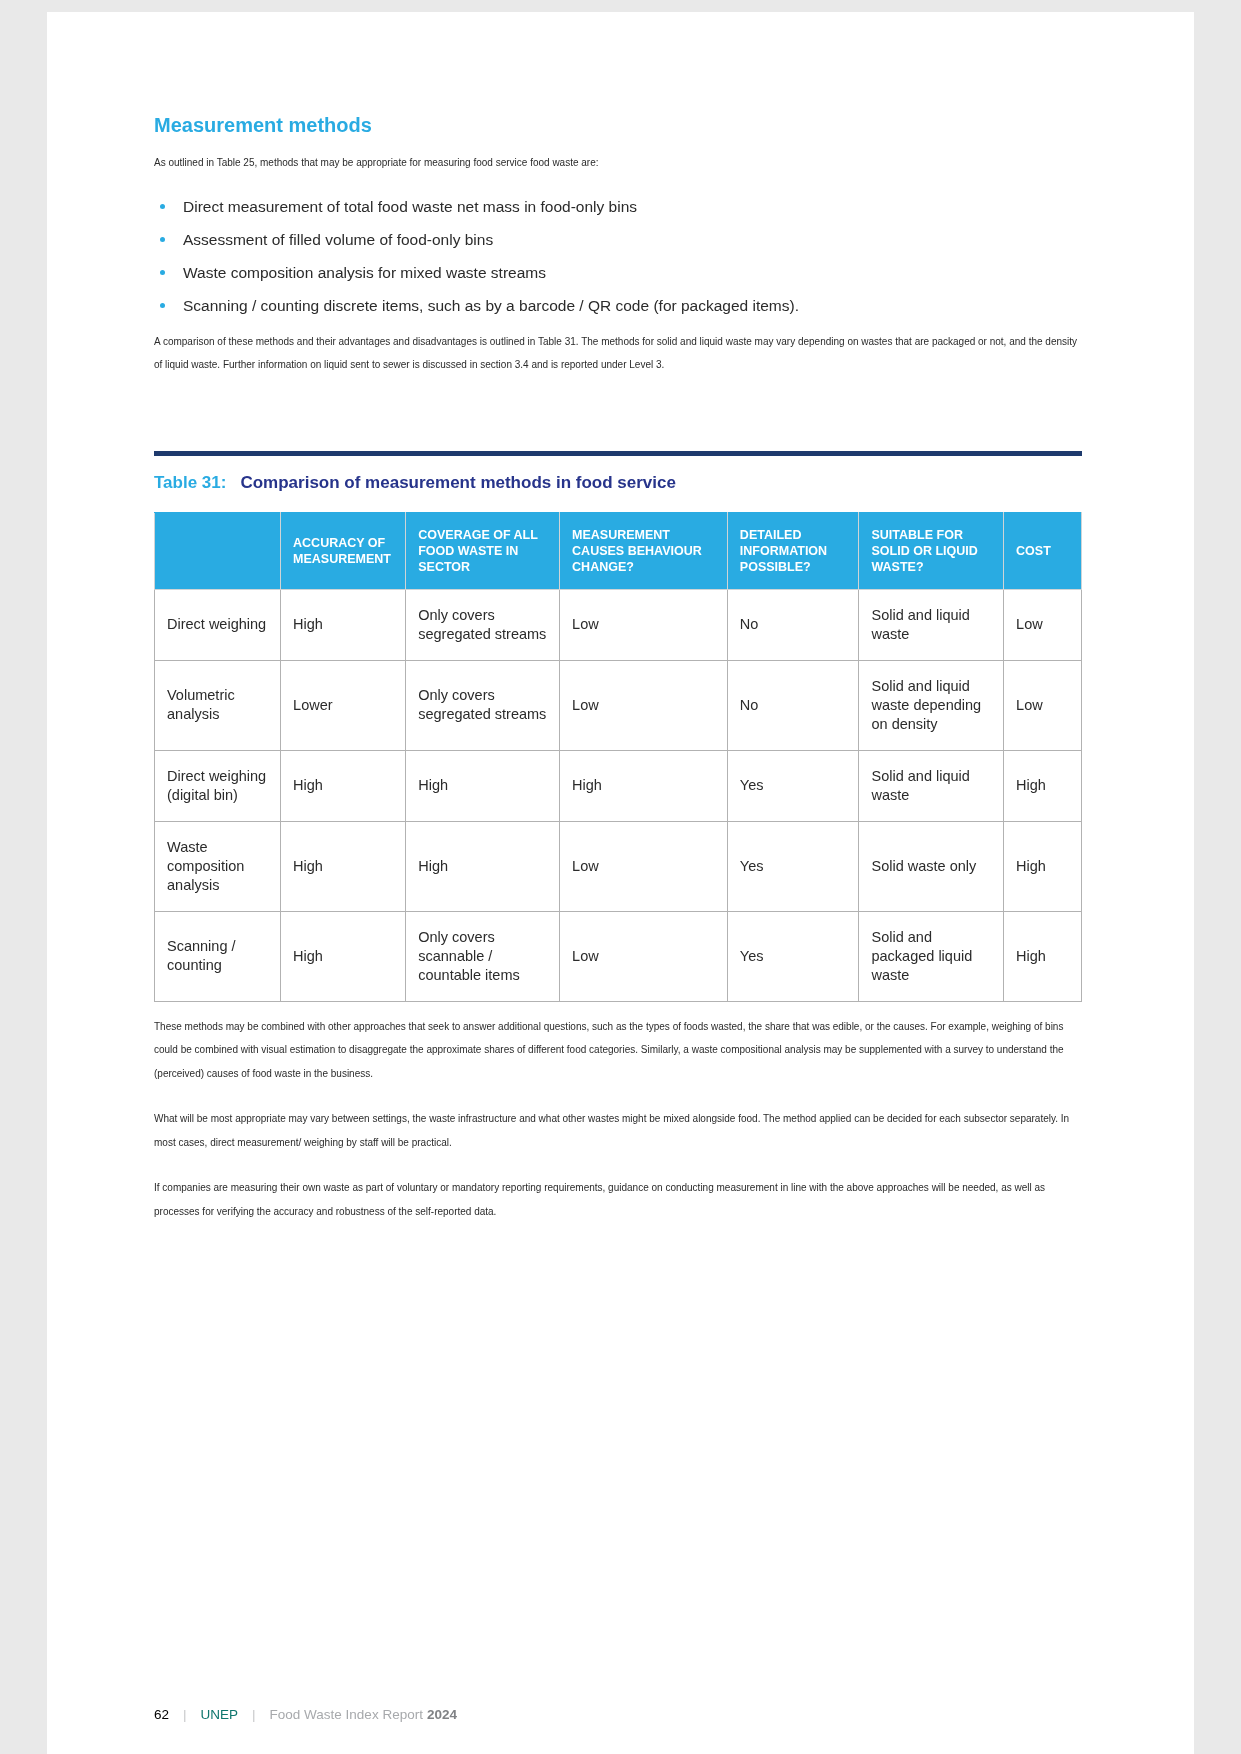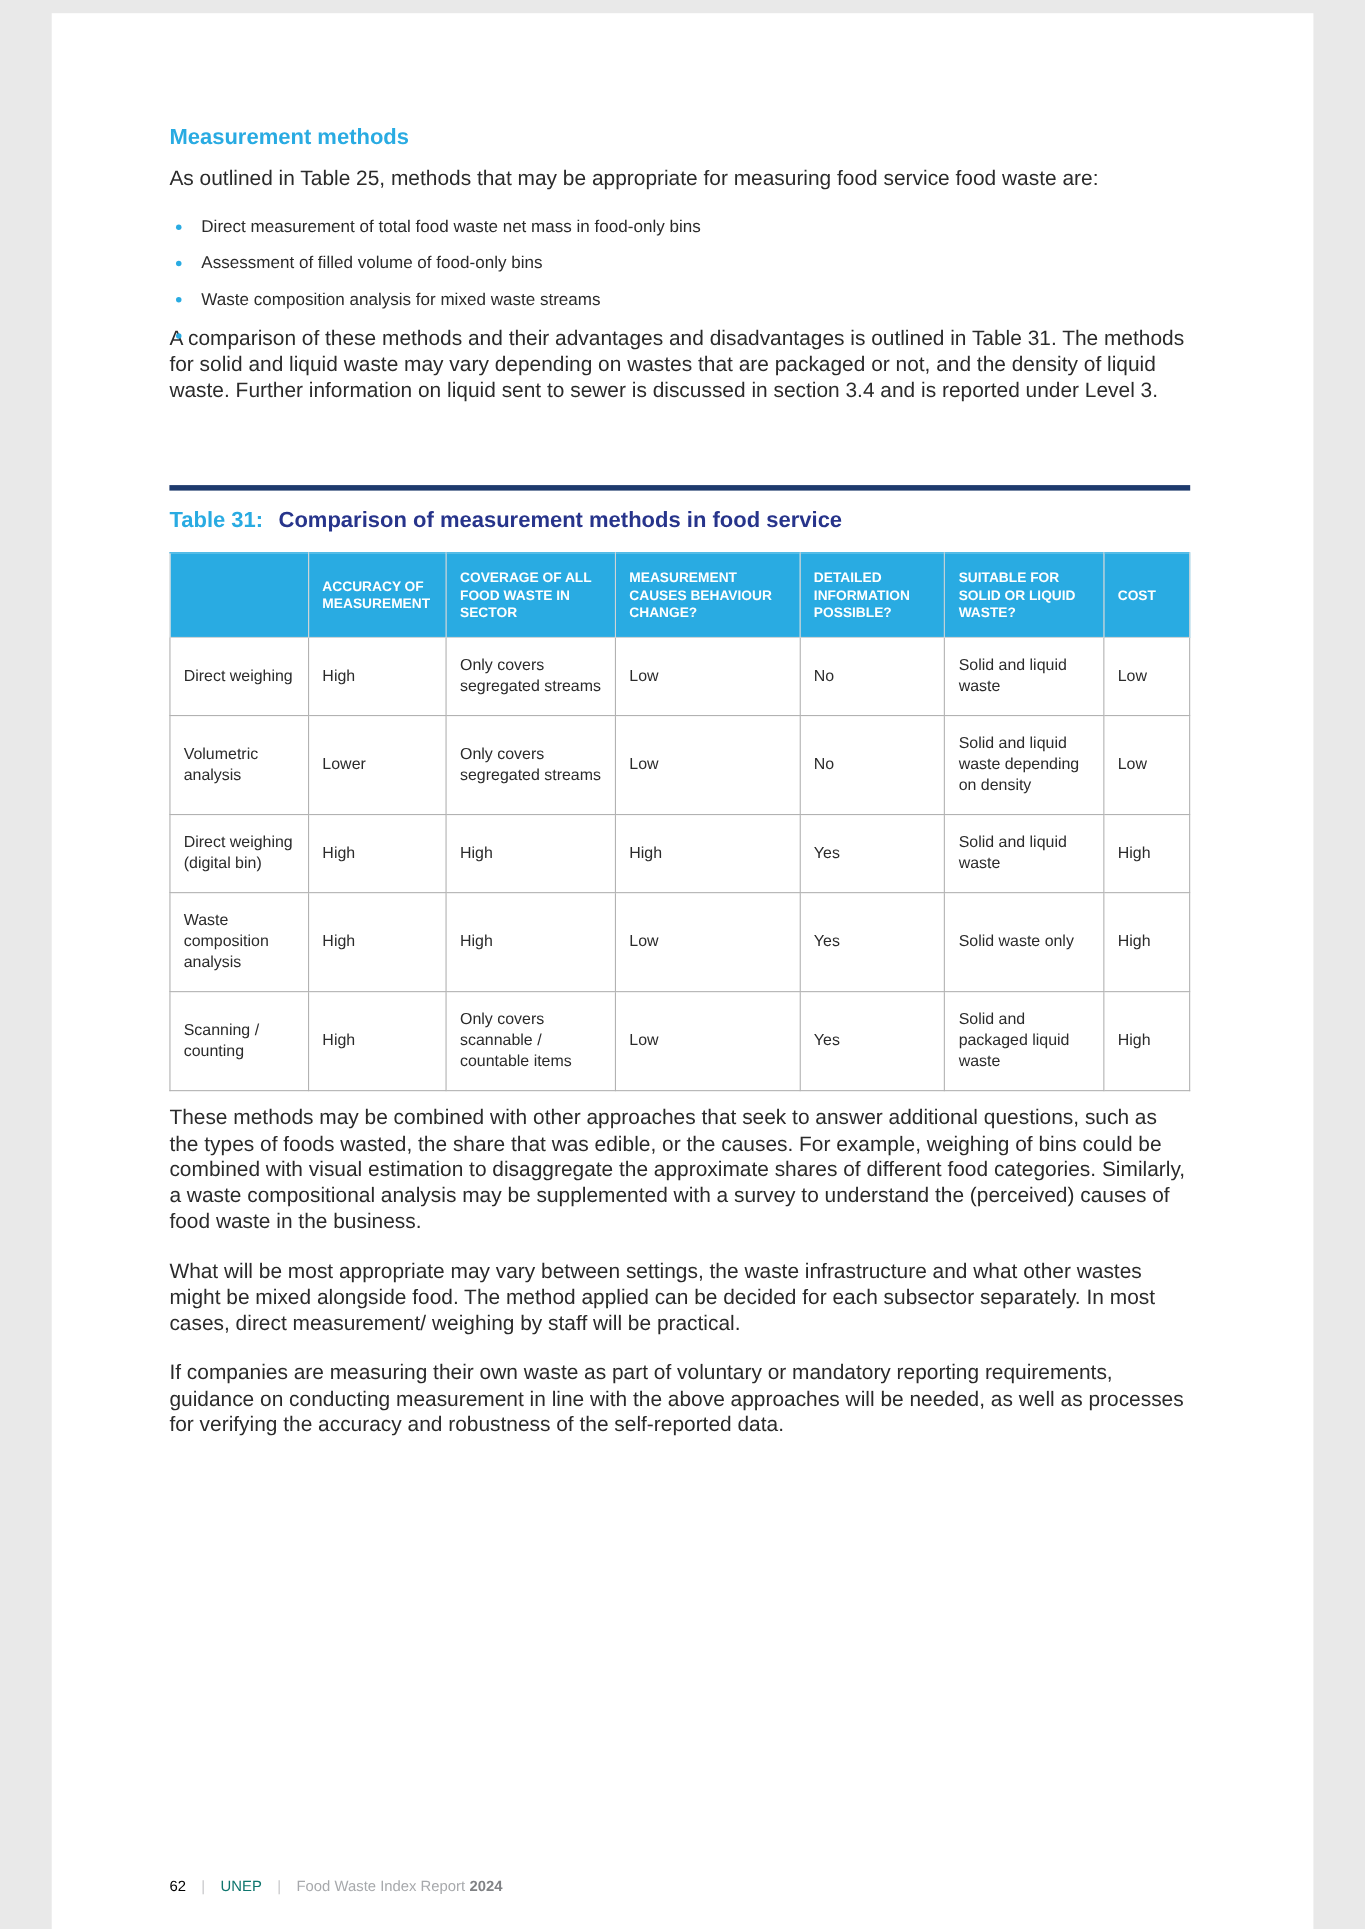--- a/index.html
+++ b/index.html
@@ -17,21 +17,21 @@
   .heading{
     margin:0;
     padding-top:100px;
     font-size:20px;
     line-height:26px;
     font-weight:bold;
     color:#29ABE2;
   }
   p.body{
     margin:13px 0 0 0;
-    font-size:19px;
+    font-size:10px;
     line-height:23.5px;
     color:#2b2b2b;
   }
   ul.bullets{
     list-style:none;
     margin:21px 0 0 0;
     padding:0 0 0 2px;
   }
   ul.bullets li{
     position:relative;
@@ -49,21 +49,21 @@
     border-radius:50%;
     background:#29ABE2;
   }
   .section-rule{
     margin-top:74px;
     height:5px;
     background:#1E3A6D;
   }
   .caption-row{
     margin-top:16px;
-    font-size:20px;
+    font-size:17px;
     font-weight:bold;
     line-height:22px;
   }
   .table-label{color:#29ABE2;margin-right:14px;}
   .table-caption{color:#27348B;}
   table.methods{
     margin-top:18px;
     width:100%;
     border-collapse:collapse;
     table-layout:fixed;
@@ -125,20 +125,21 @@
       <li>
         <span class="bullet-dot"></span>
         <span>Assessment of filled volume of food-only bins</span>
       </li>
       <li>
         <span class="bullet-dot"></span>
         <span>Waste composition analysis for mixed waste streams</span>
       </li>
       <li>
         <span class="bullet-dot"></span>
+        <span>Scanning / counting discrete items, such as by a barcode / QR code (for packaged items).</span>
       </li>
     </ul>
 
     <p class="body">A comparison of these methods and their advantages and disadvantages is outlined in Table 31. The methods for solid and liquid waste may vary depending on wastes that are packaged or not, and the density of liquid waste. Further information on liquid sent to sewer is discussed in section 3.4 and is reported under Level 3.</p>
 
     <div class="section-rule"></div>
 
     <div class="caption-row">
       <span class="table-label">Table 31:</span><span class="table-caption">Comparison of measurement methods in food service</span>
     </div>

